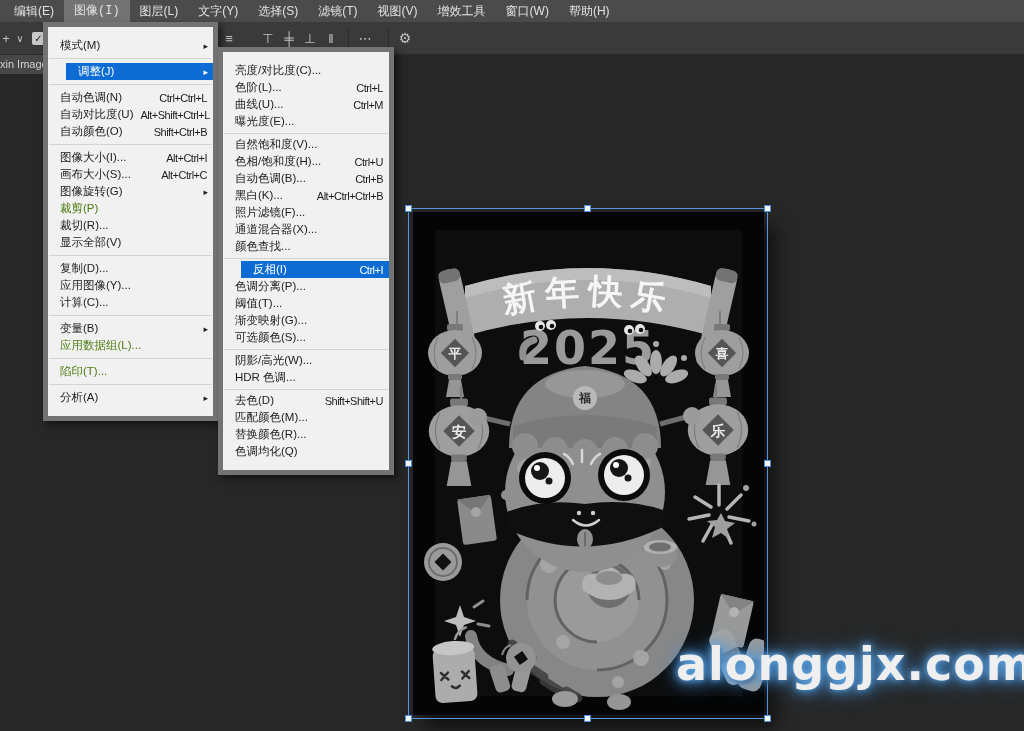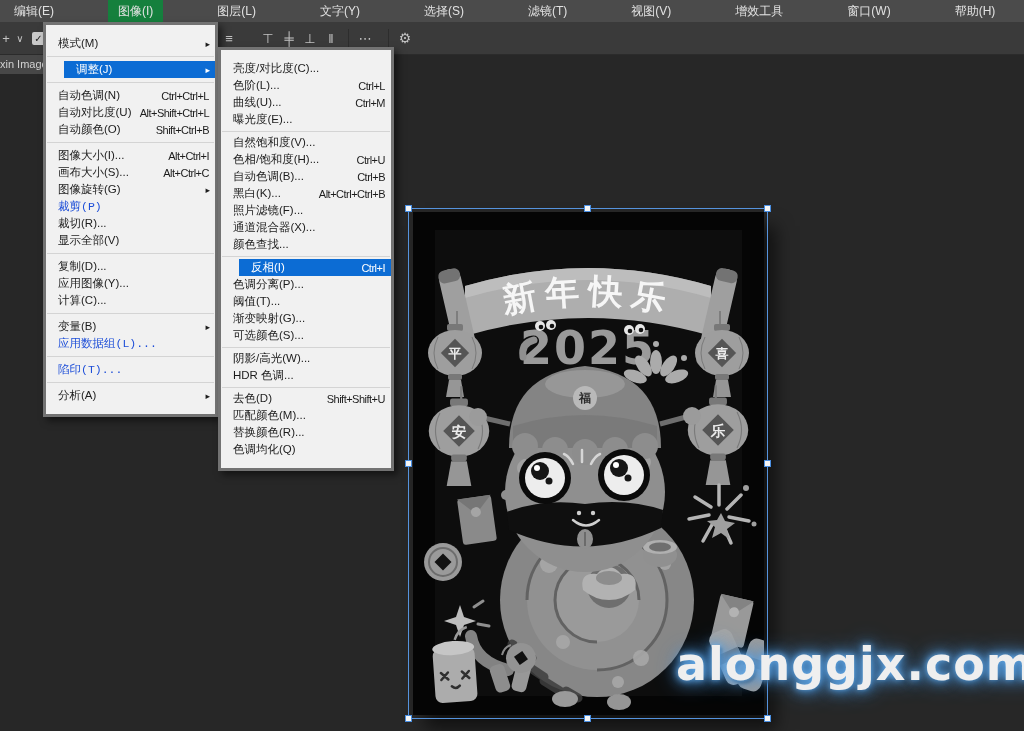--- a/index.html
+++ b/index.html
@@ -1,49 +1,49 @@
 <!DOCTYPE html>
 <html><head>
 <meta charset="utf-8">
 <style>
   * { margin:0; padding:0; box-sizing:border-box; }
   html,body { width:1024px; height:731px; overflow:hidden; }
   body { position:relative; background:#272727; font-family:"Liberation Sans","DejaVu Sans",sans-serif; }
 
   
   .menubar { position:absolute; top:0; left:0; width:1024px; height:22px;
-             background:#4b4b4b; display:flex; align-items:stretch; padding-left:4px; z-index:60;gap:44px; }
+             background:#4b4b4b; display:flex; align-items:stretch; padding-left:4px; z-index:60; }
   .mb-item { color:#e2e2e2; font-size:12px; line-height:22px; padding:0 10px; white-space:nowrap; cursor:default; }
-  .mb-item.active { background:#15803d; }
+  .mb-item.active { background:#737373;font-family:Liberation Mono, monospace; }
 
   
   .optionsbar { position:absolute; top:22px; left:0; width:1024px; height:33px;
                 background:#3a3a3a; border-bottom:1px solid #2b2b2b; z-index:20; }
   .ob { position:absolute; top:0; height:33px; line-height:33px; color:#c3c3c3; font-size:13px; text-align:center; }
   .ob-check { top:10px; width:13px; height:13px; line-height:13px; background:#c9c9c9; color:#1d1d1d;
               border-radius:2px; font-size:10px; font-weight:bold; }
   .ob-vsep { position:absolute; top:7px; width:1px; height:19px; background:#2d2d2d; }
 
   
   .doc-tab { position:absolute; top:55px; left:0; width:150px; height:19px; background:#474747;
              color:#d2d2d2; font-size:11px; line-height:19px; overflow:hidden; z-index:8; white-space:nowrap; }
 
   
-  .menu { position:absolute; background:#f1f1f1; border:3px solid #737373;
+  .menu { position:absolute; background:#f1f1f1; border:5px solid #737373;
           box-shadow:4px 4px 7px rgba(0,0,0,.5); padding:10px 0; z-index:100; }
   .menu1 { left:43px; top:22px; width:175px; }
   .menu2 { left:218px; top:47px; width:176px; }
   .mi { height:17px; display:flex; align-items:center; padding:0 6px 0 12px;
         color:#1c1c1c; position:relative; cursor:default; overflow:hidden; }
   .mi .lbl { font-size:11.5px; white-space:nowrap; }
   .mi .sc  { font-size:11px; letter-spacing:-0.5px; margin-left:auto; padding-left:7px; white-space:nowrap;text-align:center; }
   .mi .arrow { position:absolute; right:5px; top:50%; transform:translateY(-50%); font-size:9px; color:#1c1c1c; }
   .mi.hl { background:#0c6cd4; color:#fff;margin-left:18px; }
   .mi.hl .arrow { color:#fff; }
-  .mi.dis { color:#1d4ed8;font-family:Liberation Mono, monospace; }
+  .mi.dis { color:#4d7c0f; }
   .sep { height:1px; background:#d4d4d4; margin:2.5px 1px; }
   .menu1 .sep { margin:4px 1px; }
 
   
   .canvas-img { position:absolute; left:413px; top:212px; width:351px; height:503px;
                 background:#050505; box-shadow:12px 14px 16px rgba(0,0,0,.55); z-index:2; }
   .tbox { position:absolute; left:408px; top:208px; width:360px; height:511px;
           border:1px solid #5593dd; z-index:5; }
   .handle { position:absolute; width:7px; height:7px; background:#f5f5f5; border:1px solid #4a8fe2; }
   .h-nw{left:-4px;top:-4px} .h-n{left:calc(50% - 4px);top:-4px} .h-ne{right:-4px;top:-4px}

